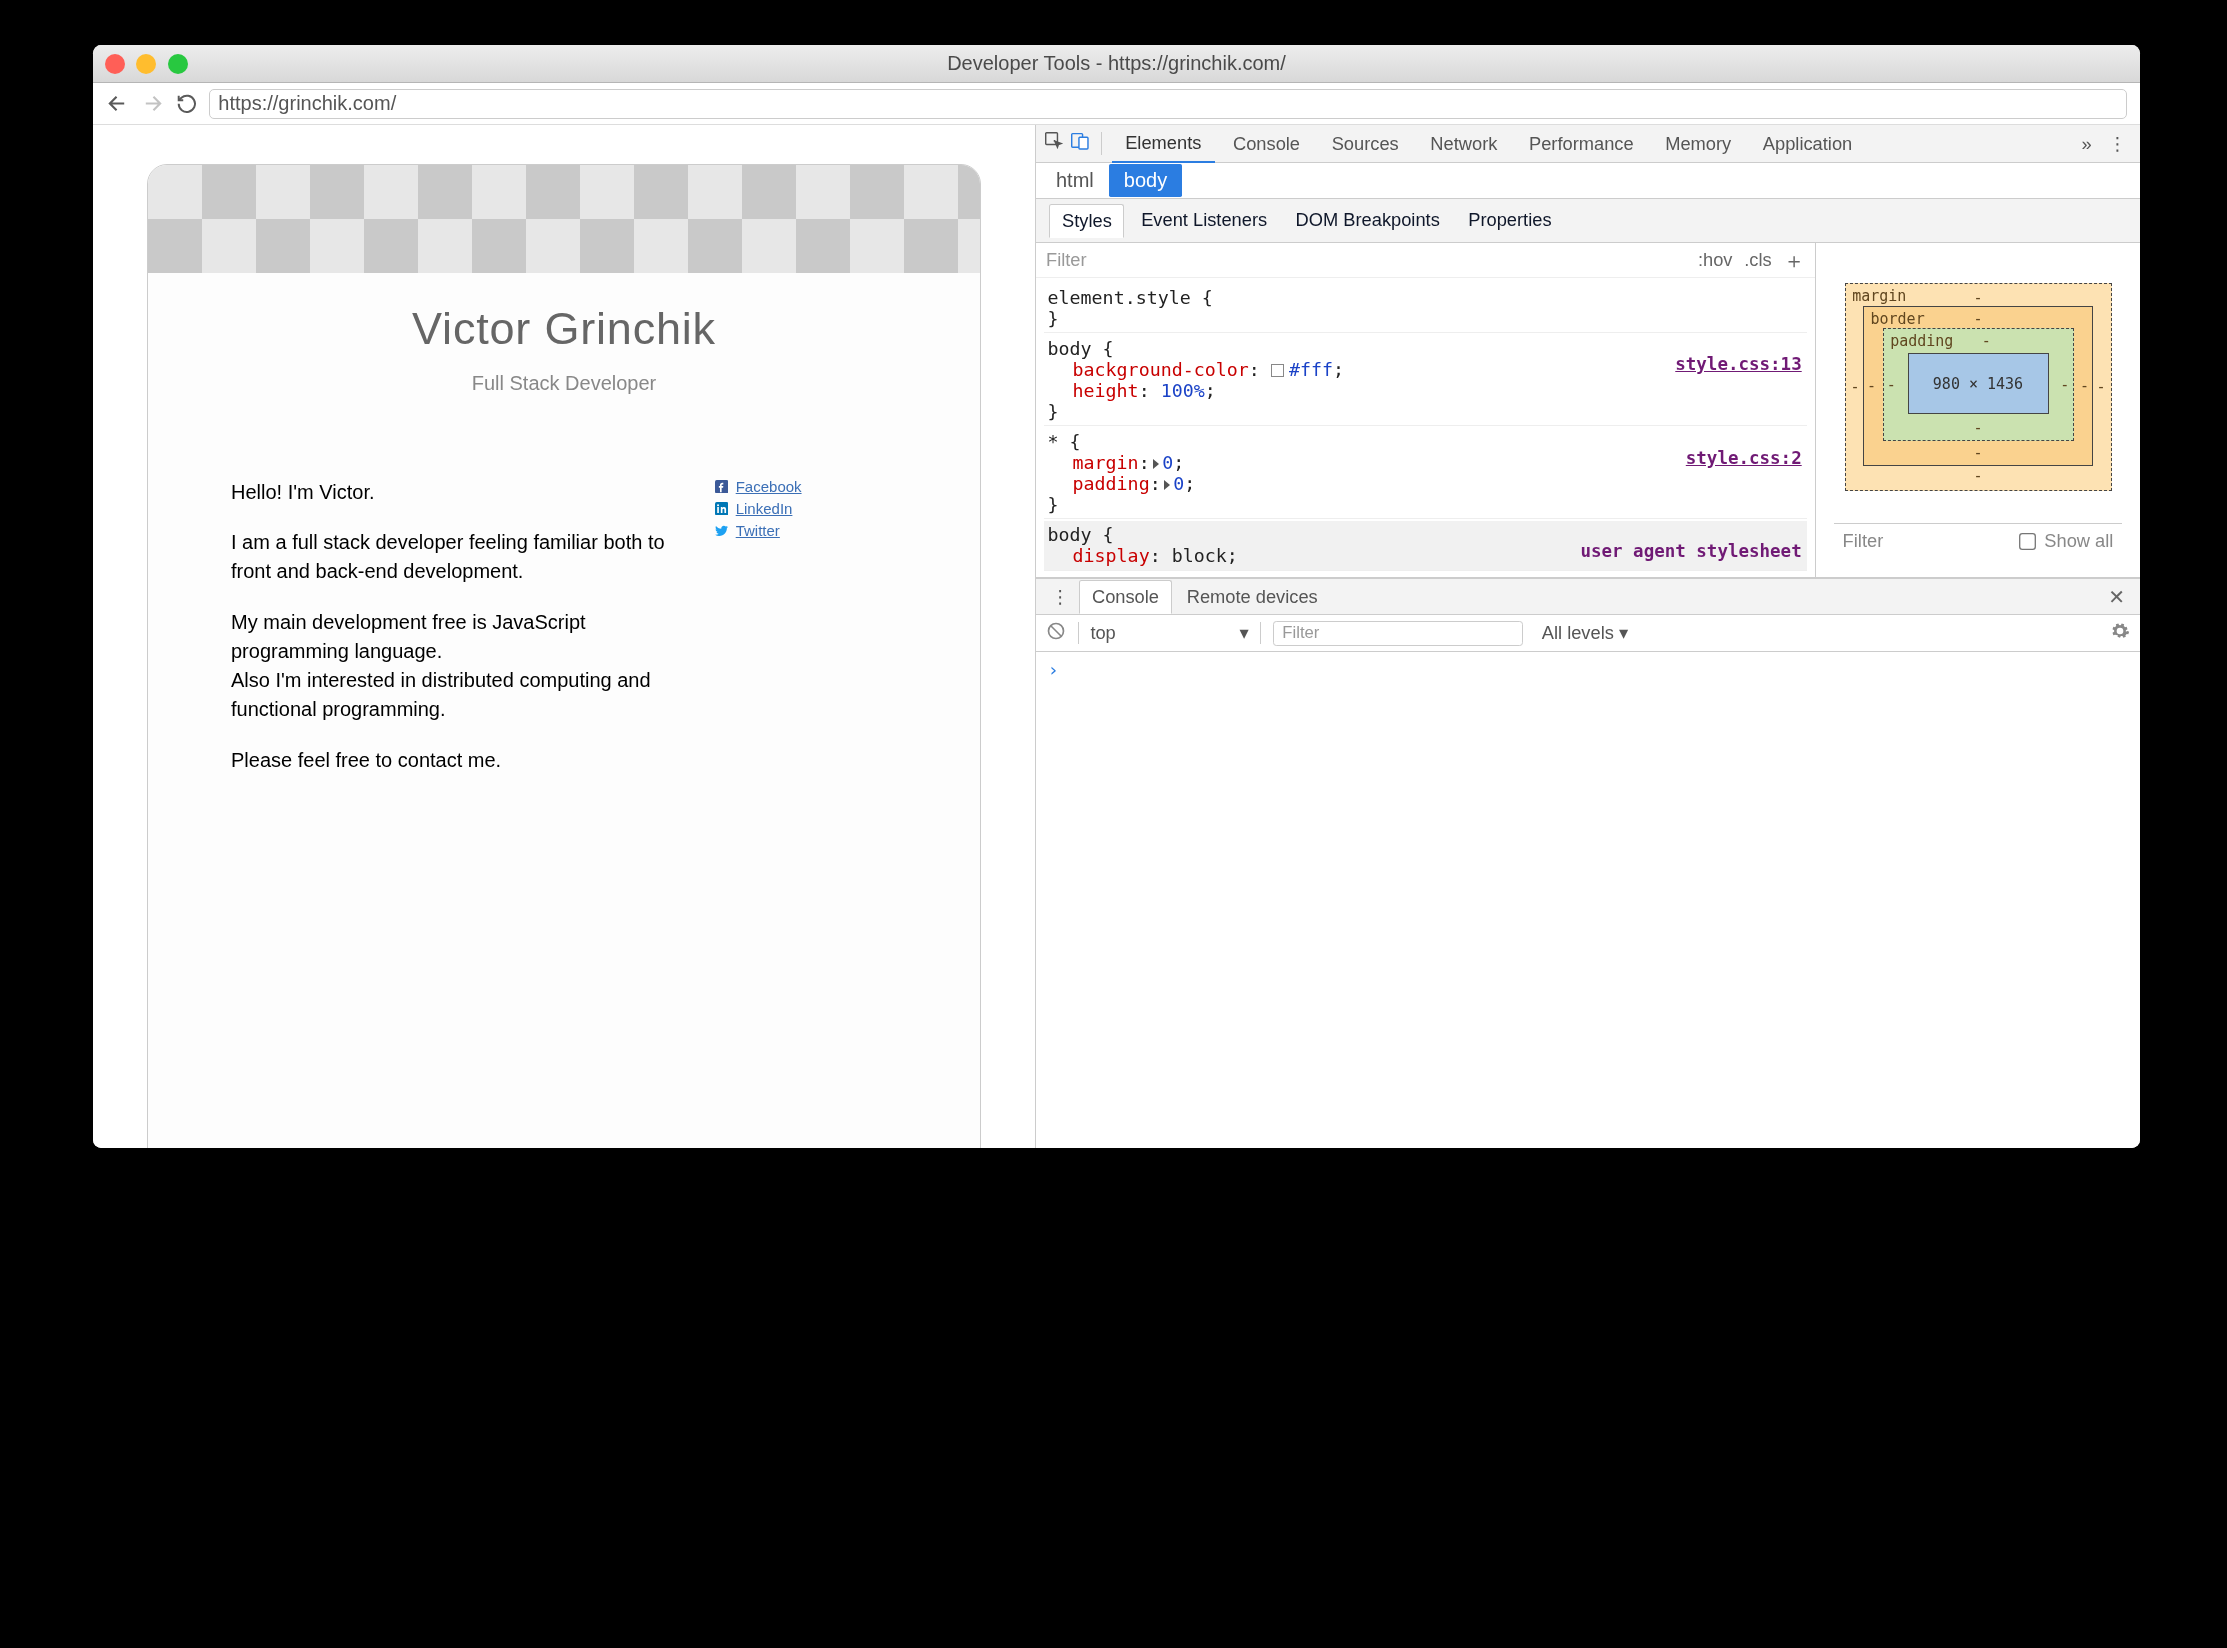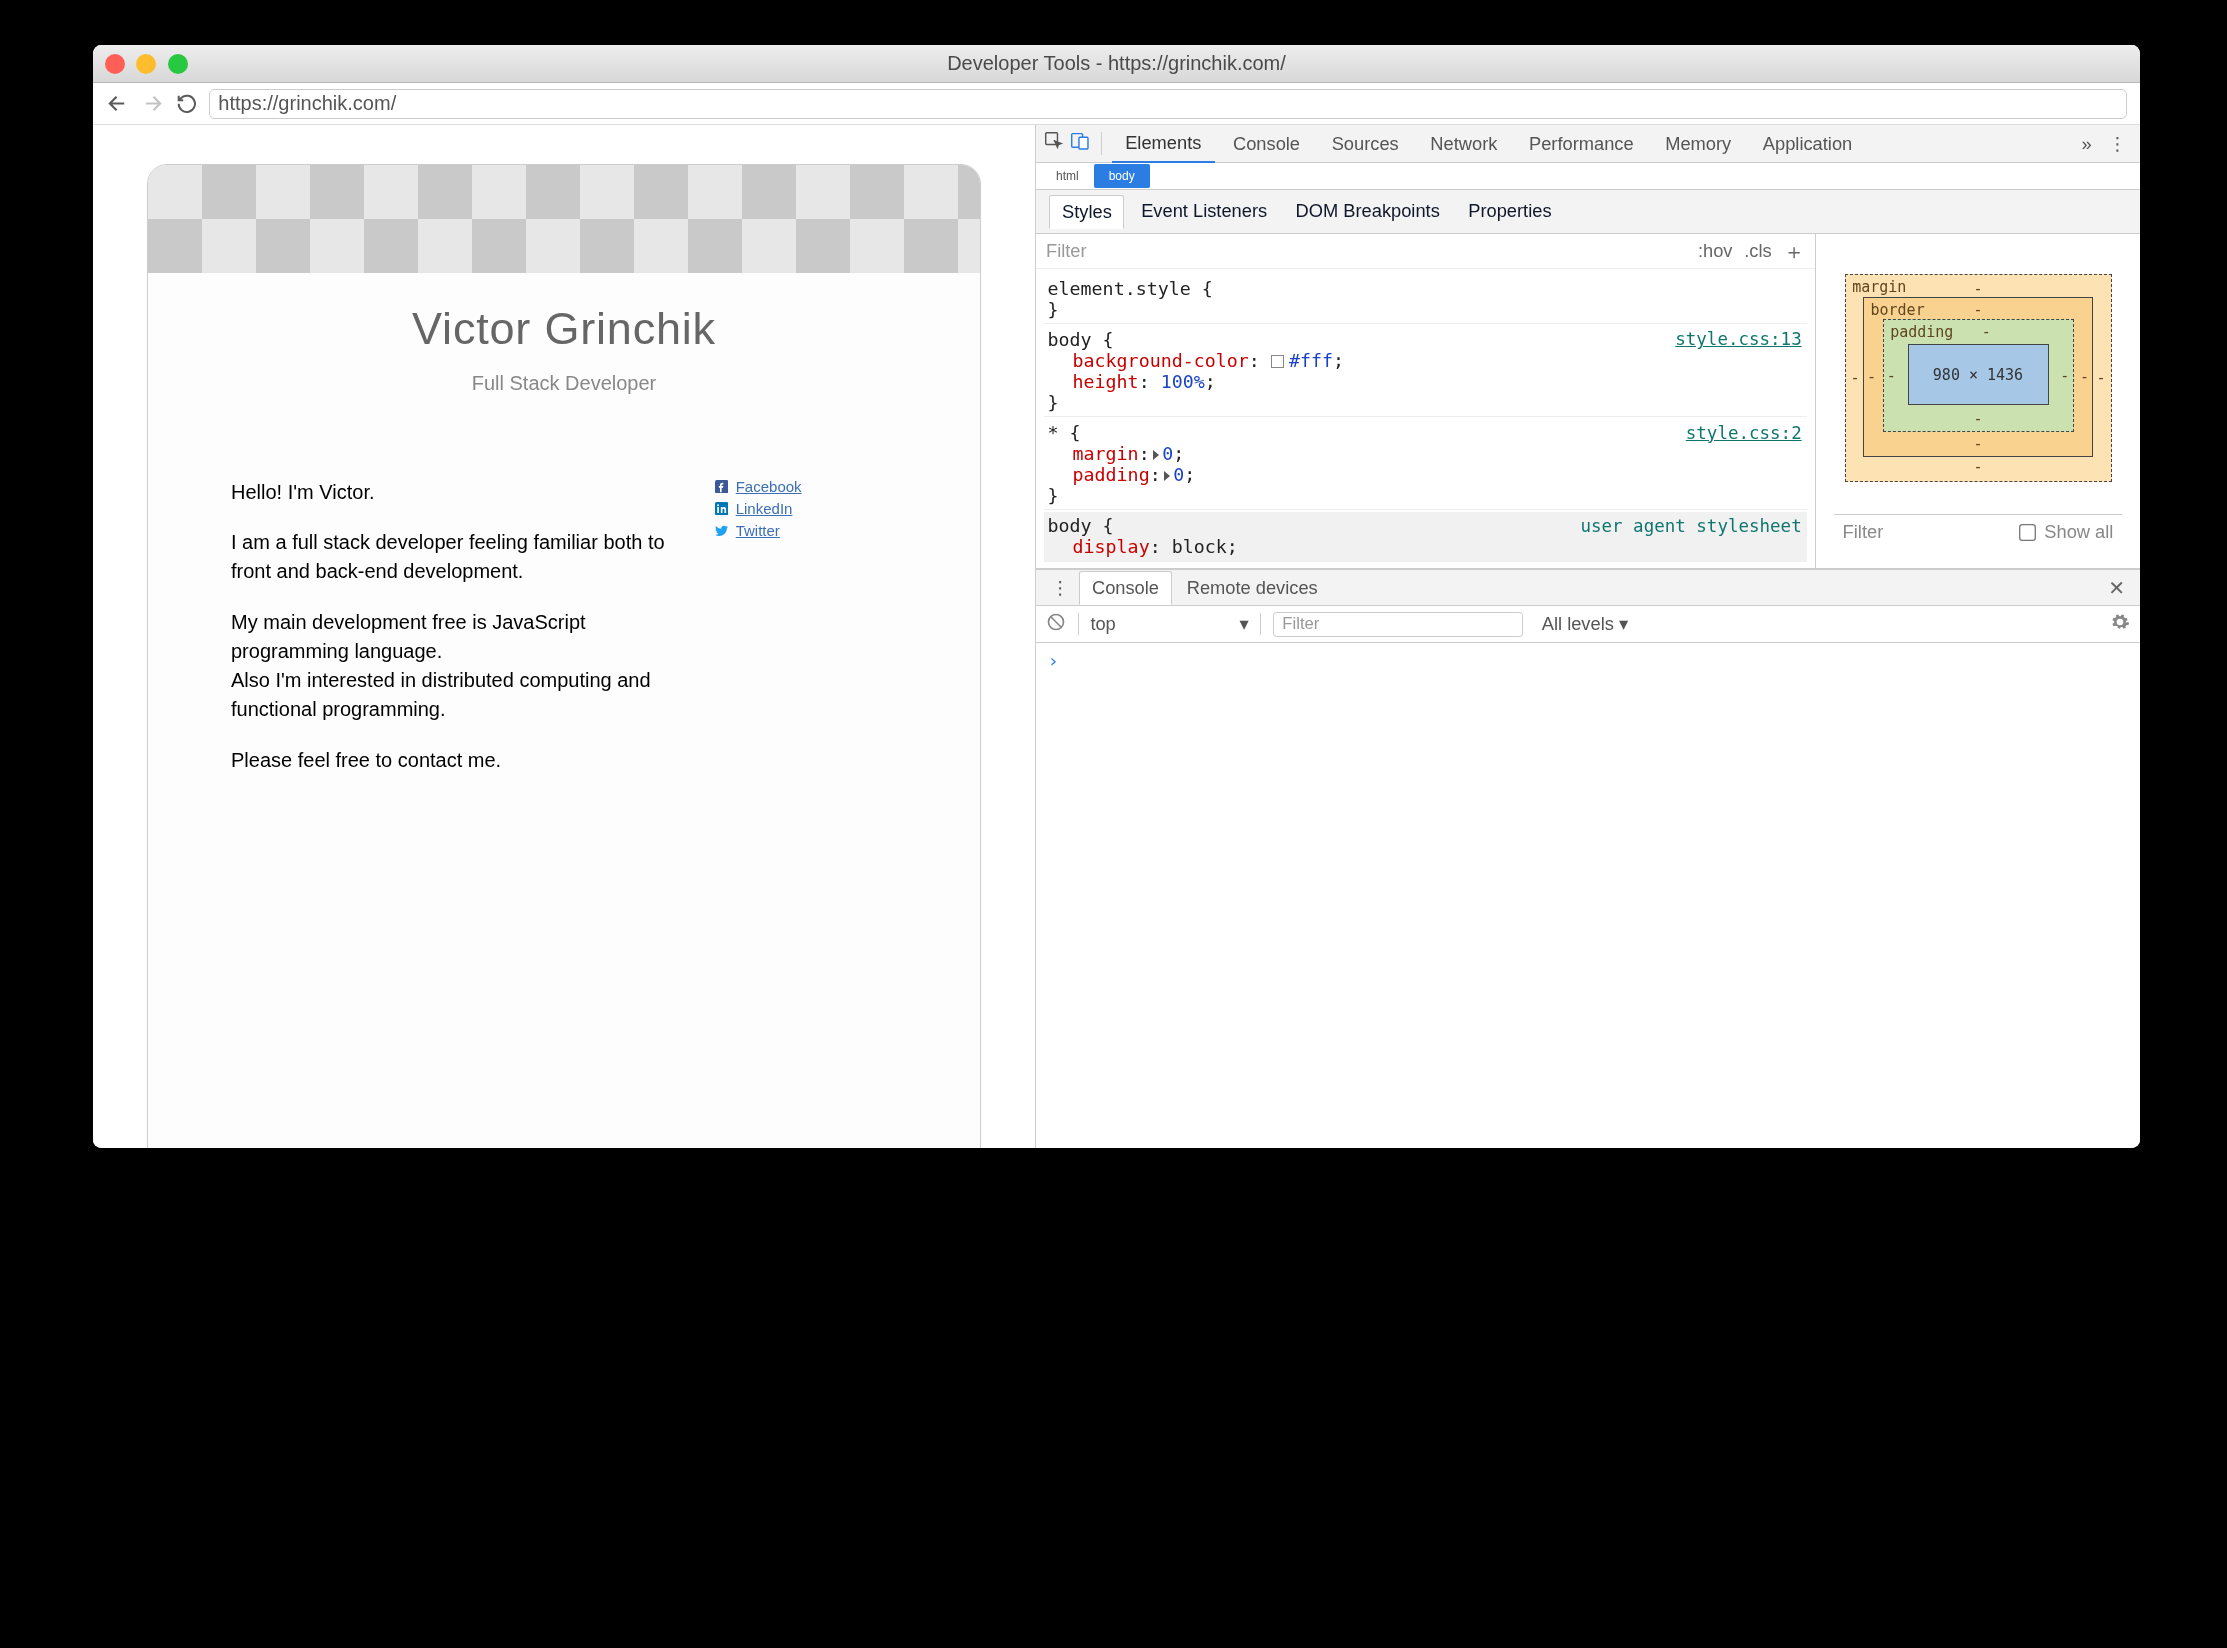--- a/index.html
+++ b/index.html
@@ -41,34 +41,34 @@
   .links .ic { width:15px; height:15px; display:inline-flex; align-items:center; justify-content:center; color:#3b5998;}
   .footer-email { text-align:center; font-size:15px; color:#3b6fb6; text-decoration:underline; margin-top:auto; margin-bottom:8.3px;}
   
   .dt-top { display:flex; align-items:center; height:38px; border-bottom:0.8px solid #ccc; background:#f3f3f3; padding:0 6.7px; gap:5px; font-size:18.3px; color:#555;}
   .dt-top .tab { padding:6.7px 13.3px; color:#555; cursor:default;}
   .dt-top .tab.active { color:#333; border-bottom:2.5px solid #2b7de1; margin-bottom:-0.8px;}
   .dt-top .sep { width:0.8px; height:23px; background:#ccc; margin:0 5px;}
   .dt-top .more { margin-left:auto; display:flex; align-items:center; gap:16.7px; padding-right:6.7px;}
   .dom-line { font-family:Menlo,Consolas,monospace; font-size:16.7px; padding:1.7px 8.3px; background:#f1f1f1; border-bottom:0.8px solid #ddd; color:#888;}
   .dom-line .tag{ color:#a01ba0;} .dom-line .sel{ background:#2b7de1; color:#fff; padding:0 3.3px;}
-  .crumbs { display:flex; padding:1px 5px; gap:0; font-size:12px; border-bottom:0.8px solid #ccc;}
+  .crumbs { display:flex; padding:1px 5px; gap:0; font-size:20px; border-bottom:0.8px solid #ccc;}
   .crumb { padding:5px 15px; color:#555; }
   .crumb.active { background:#2b7de1; color:#fff; border-radius:1.7px;}
   .subtabs { display:flex; gap:5px; padding:5px 13.3px; border-bottom:0.8px solid #ccc; font-size:18.3px; color:#0f172a; background:#f3f3f3;}
   .subtabs .st { padding:5px 11.7px; }
   .subtabs .st.active { background:#fff; border:0.8px solid #ccc; border-bottom-color:#fff; margin-bottom:-0.8px; border-radius:2.5px 2.5px 0 0;}
   .styles-area { display:flex; border-bottom:0.8px solid #ccc; flex:0 0 auto;}
   .styles-left { flex:1; min-width:0; }
   .styles-toolbar { display:flex; align-items:center; height:35px; border-bottom:0.8px solid #eee; padding:0 10px; font-size:18.3px; color:#888;}
   .styles-toolbar .f { flex:1; color:#999;}
   .styles-toolbar .pill { margin-left:11.7px; color:#666;}
   .rules { font-family:Menlo,Consolas,monospace; font-size:18.3px; padding:5px 8.3px; color:#222;}
   .rule { position:relative; padding:3.3px 3.3px 3.3px 3.3px; border-bottom:0.8px solid #eee; margin-bottom:1.7px;}
-  .rule .src { position:absolute; right:5px; top:4px; color:#0f766e; text-decoration:underline; font-size:17.5px;}
+  .rule .src { position:absolute; right:5px; top:20px; color:#701a75; text-decoration:underline; font-size:17.5px;font-weight:bold;}
   .prop { padding-left:25px; }
   .k{ color:#c80000;} .v{ color:#1a42c7;} .pn{ color:#222;} .gray{ color:#888;}
   .swatch{ display:inline-block; width:13.3px; height:13.3px; border:0.8px solid #888; vertical-align:middle; margin-right:5px; background:#fff;}
   .ua { background:#f1f1f1; }
   .boxm { width:325px; border-left:0.8px solid #ccc; padding:18.3px; display:flex; flex-direction:column; }
   .bm { position:relative; width:267px; height:208px; margin:auto; font-family:Menlo,Consolas,monospace; font-size:15px;}
   .bm .m { position:absolute; inset:0; border:1.7px dashed #444; background:#fde2b3; }
   .bm .b { position:absolute; inset:23px 18.3px 25px 18.3px; border:1.7px solid #444; background:#fad28f;}
   .bm .p { position:absolute; inset:45px 38px 50px 38px; border:1.7px dashed #444; background:#cbe2b0;}
   .bm .c { position:absolute; inset:70px 63px 77px 63px; border:1.7px solid #444; background:#a7c7e7; display:flex; align-items:center; justify-content:center;}

